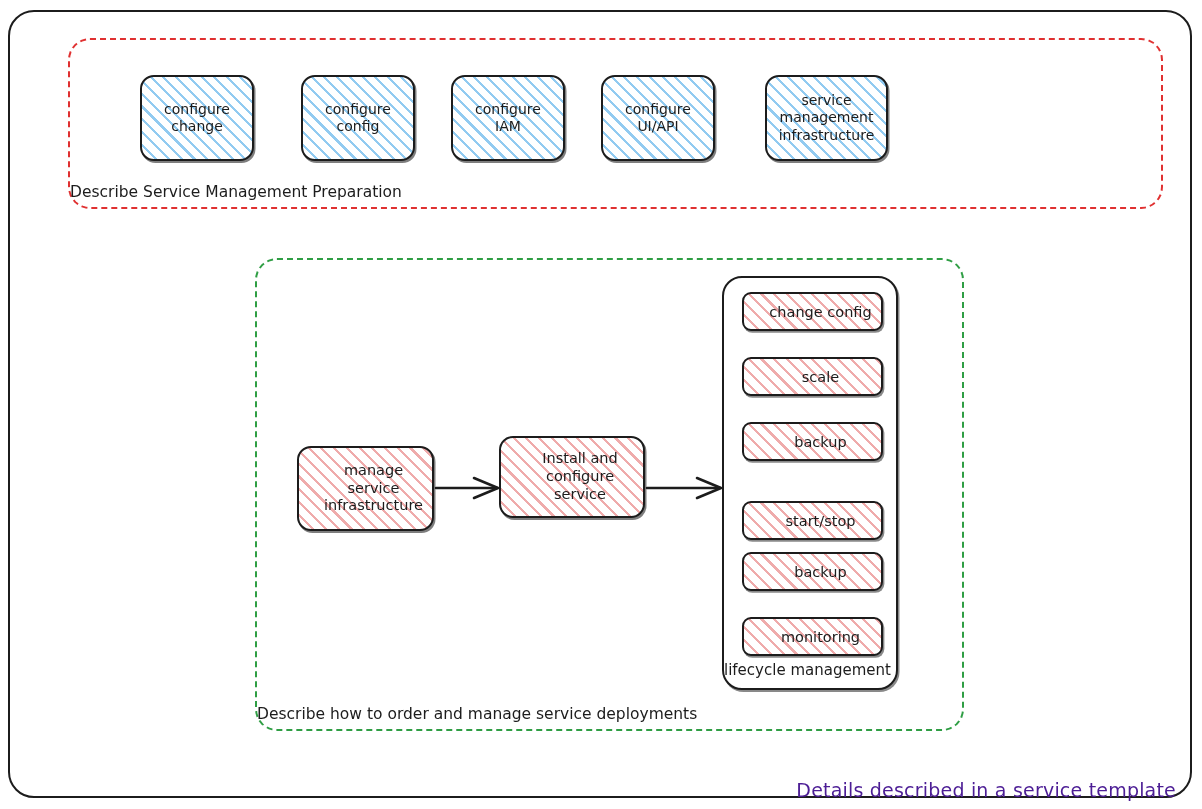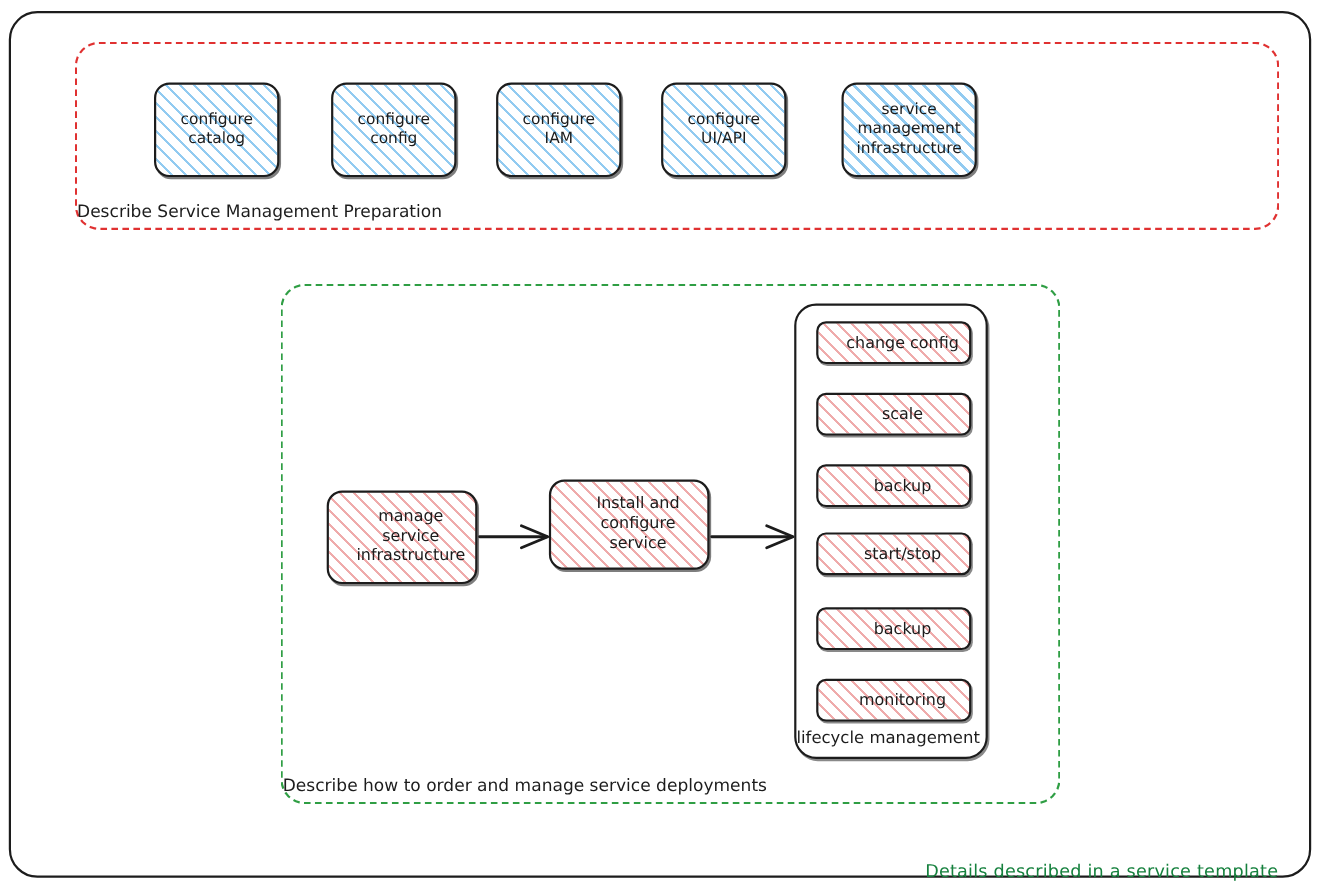--- a/index.html
+++ b/index.html
@@ -26,24 +26,24 @@
     top: 10px;
     width: 1184px;
     height: 788px;
     border: 2.2px solid #1c1c1c;
     border-radius: 26px;
     box-sizing: border-box;
     background: transparent;
   }
   .outer-caption {
     position: absolute;
-    right: 40px;
+    right: 26px;
     bottom: 8px;
-    font-size: 16px;
-    color: #15803d;
+    font-size: 19px;
+    color: #4c1d95;
     white-space: nowrap;
     letter-spacing: 0.2px;
   }
 
   
   .group {
     position: absolute;
     box-sizing: border-box;
     border-radius: 22px;
     background: transparent;
@@ -200,21 +200,21 @@
   <div class="outer-frame"></div>
   <div class="outer-caption">Details described in a service template</div>
 
   <div class="group group-prep">
     <div class="group-caption">Describe Service Management Preparation</div>
   </div>
 
   <div class="node prep-node hatch-blue" style="left:140px;">
     <div class="label">
       <div>configure</div>
-      <div>catalog</div>
+      <div>change</div>
     </div>
   </div>
 
   <div class="node prep-node hatch-blue" style="left:301px;">
     <div class="label">
       <div>configure</div>
       <div>config</div>
     </div>
   </div>
 
@@ -262,21 +262,21 @@
   <div class="lifecycle-box">
     <div class="lc-item hatch-pink" style="top:14px;">
       <span class="label">change config</span>
     </div>
     <div class="lc-item hatch-pink" style="top:79px;">
       <span class="label">scale</span>
     </div>
     <div class="lc-item hatch-pink" style="top:144px;">
       <span class="label">backup</span>
     </div>
-    <div class="lc-item hatch-pink" style="top:206px;">
+    <div class="lc-item hatch-pink" style="top:223px;">
       <span class="label">start/stop</span>
     </div>
     <div class="lc-item hatch-pink" style="top:274px;">
       <span class="label">backup</span>
     </div>
     <div class="lc-item hatch-pink" style="top:339px;justify-content:center;">
       <span class="label">monitoring</span>
     </div>
     <div class="lifecycle-caption">lifecycle management</div>
   </div>

